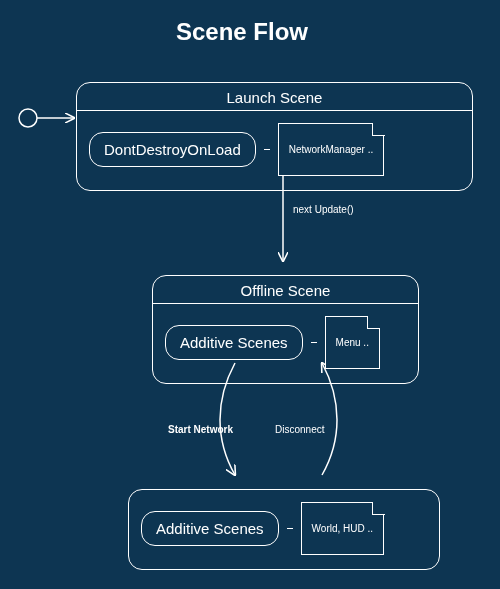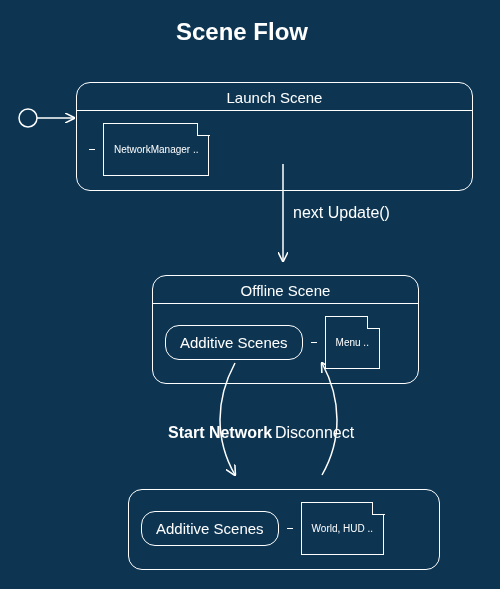--- a/index.html
+++ b/index.html
@@ -71,21 +71,21 @@
     width: 0; height: 0;
   }
   .connector {
     width: 6px;
     height: 1.5px;
     background: #fff;
     flex: 0 0 auto;
   }
   .edge-label {
     position: absolute;
-    font-size: 16px;
+    font-size: 10px;
     color: #fff;
     white-space: nowrap;
   }
   svg { position: absolute; top: 0; left: 0; }
 </style>
 </head>
 <body>
 
 <div class="title">Scene Flow</div>
 
@@ -102,20 +102,21 @@
 
   <line x1="283" y1="164" x2="283" y2="261" stroke="#fff" stroke-width="1.5" marker-end="url(#arrow)"></line>
 
   <path d="M 235 363 C 215 400, 215 440, 235 475" fill="none" stroke="#fff" stroke-width="1.5" marker-end="url(#arrow)"></path>
   <path d="M 322 475 C 342 440, 342 400, 322 363" fill="none" stroke="#fff" stroke-width="1.5" marker-end="url(#arrow)"></path>
 </svg>
 
 <div class="scene-box" style="left:76px; top:70px; width:395px;">
   <div class="scene-header">Launch Scene</div>
   <div class="scene-body">
+    <div class="inner-bubble">DontDestroyOnLoad</div>
     <div class="connector"></div>
     <div class="note">NetworkManager ..</div>
   </div>
 </div>
 
 <div class="scene-box" style="left:152px; top:263px; width:265px;">
   <div class="scene-header">Offline Scene</div>
   <div class="scene-body">
     <div class="inner-bubble">Additive Scenes</div>
     <div class="connector"></div>

